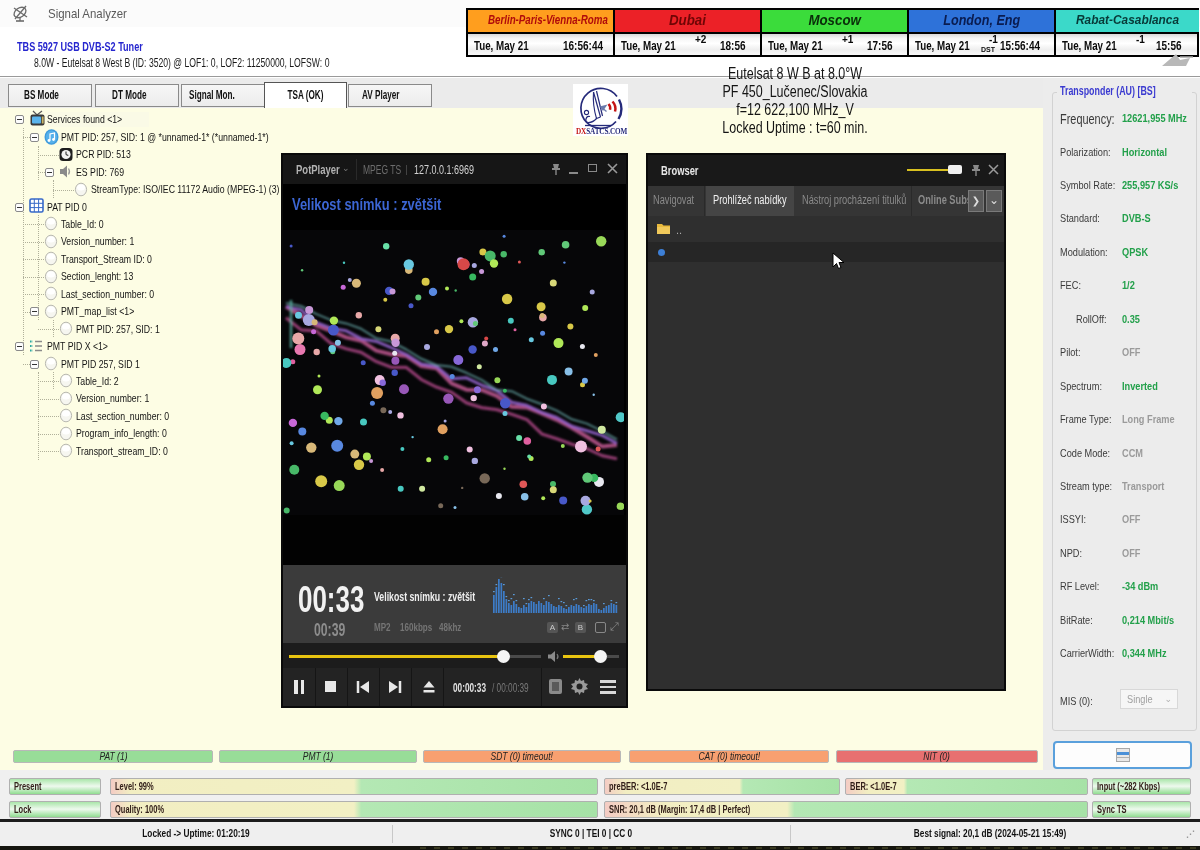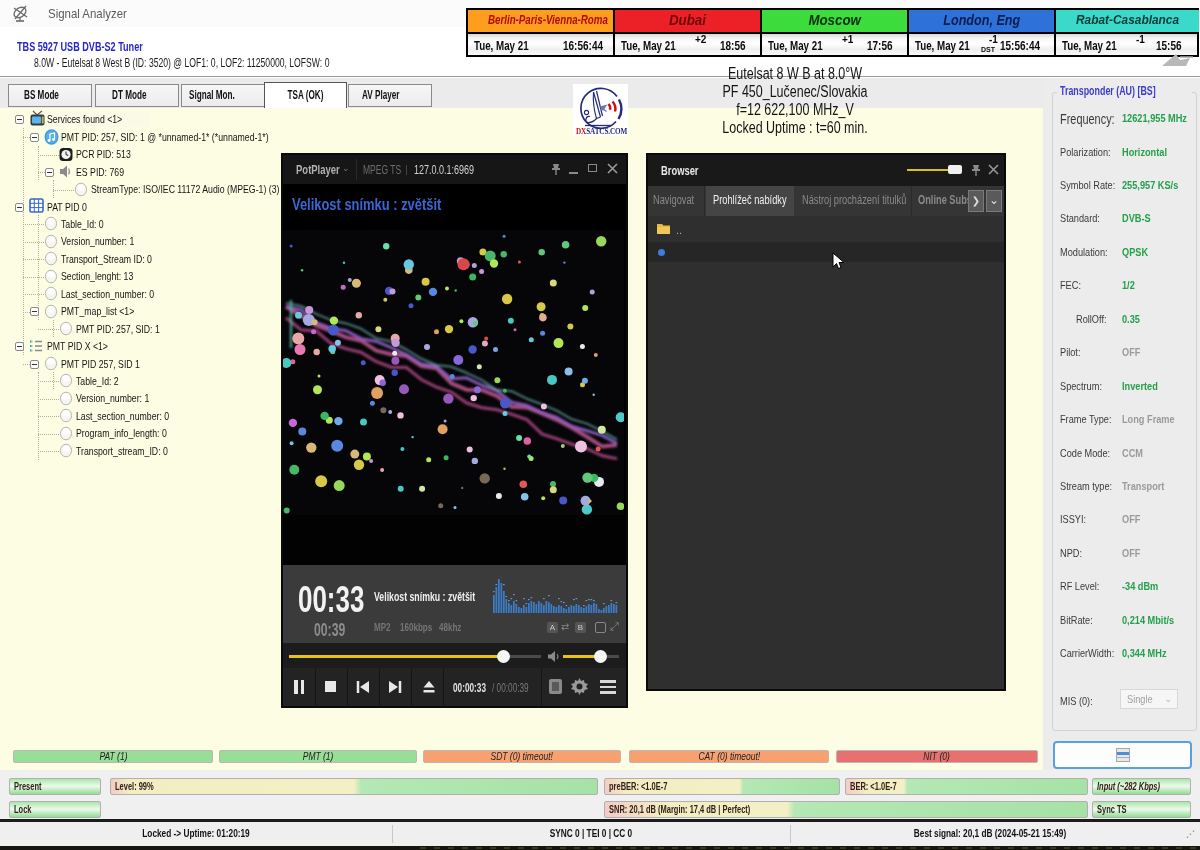--- a/index.html
+++ b/index.html
@@ -665,22 +665,23 @@
 <div class="abs" style="left:1053px;top:-4px;width:139px;height:28px;background:#fdfdfd;border:2px solid #5aa0dc;border-radius:4px;">
 <div class="abs" style="left:61px;top:5px;width:14px;height:14px;background:#e8e8e8;border:1px solid #a8a8a8;">
 <div class="abs" style="left:0;top:2.5px;width:12px;height:3.5px;background:#4a90d8;"></div>
 <div class="abs" style="left:0;top:8px;width:12px;height:1px;background:#b0b0b0;"></div>
       </div>
     </div>
 <div class="abs" style="left:9px;top:33px;width:92px;height:17px;background:linear-gradient(180deg,#aae6aa 0%,#eef9ee 48%,#90dd90 100%);border:1px solid #b0b0b0;border-radius:2px;font-size:11px;font-weight:bold;color:#33201a;line-height:15px;"><span class="sq" style="transform:scaleX(0.68);margin-left:4px;">Present</span></div>
 <div class="abs" style="left:110px;top:33px;width:488px;height:17px;background:linear-gradient(90deg,#f4ccc4 0%,#f2eec2 4.0%,#f2f0c4 50.0%,#b4e8b4 51.5%,#a6e2a6 100%);border:1px solid #b0b0b0;border-radius:2px;font-size:11px;font-weight:bold;color:#33201a;line-height:15px;"><span class="sq" style="transform:scaleX(0.68);margin-left:4px;">Level: 99%</span></div>
 <div class="abs" style="left:604px;top:33px;width:236px;height:17px;background:linear-gradient(90deg,#f4ccc4 0%,#f2eec2 9.0%,#f2f0c4 57.5%,#b4e8b4 59.0%,#a6e2a6 100%);border:1px solid #b0b0b0;border-radius:2px;font-size:11px;font-weight:bold;color:#33201a;line-height:15px;"><span class="sq" style="transform:scaleX(0.68);margin-left:4px;">preBER: &lt;1.0E-7</span></div>
 <div class="abs" style="left:845px;top:33px;width:243px;height:17px;background:linear-gradient(90deg,#f4ccc4 0%,#f2eec2 9.0%,#f2f0c4 24.0%,#b4e8b4 25.5%,#a6e2a6 100%);border:1px solid #b0b0b0;border-radius:2px;font-size:11px;font-weight:bold;color:#33201a;line-height:15px;"><span class="sq" style="transform:scaleX(0.68);margin-left:4px;">BER: &lt;1.0E-7</span></div>
-<div class="abs" style="left:1092px;top:33px;width:99px;height:17px;background:linear-gradient(180deg,#aae6aa 0%,#eef9ee 48%,#90dd90 100%);border:1px solid #b0b0b0;border-radius:2px;font-size:11px;font-weight:bold;color:#33201a;line-height:15px;font-style:italic;"><span class="sq" style="transform:scaleX(0.68);margin-left:4px;">Input (~282 Kbps)</span></div>
+<div class="abs" style="left:1092px;top:33px;width:99px;height:17px;background:linear-gradient(180deg,#aae6aa 0%,#eef9ee 48%,#90dd90 100%);border:1px solid #b0b0b0;border-radius:2px;font-size:11px;font-weight:bold;color:#33201a;line-height:15px;"><span class="sq" style="transform:scaleX(0.68);margin-left:4px;">Input (~282 Kbps)</span></div>
 <div class="abs" style="left:9px;top:56px;width:92px;height:17px;background:linear-gradient(180deg,#aae6aa 0%,#eef9ee 48%,#90dd90 100%);border:1px solid #b0b0b0;border-radius:2px;font-size:11px;font-weight:bold;color:#33201a;line-height:15px;"><span class="sq" style="transform:scaleX(0.68);margin-left:4px;">Lock</span></div>
+<div class="abs" style="left:110px;top:56px;width:488px;height:17px;background:linear-gradient(90deg,#f4ccc4 0%,#f2eec2 4.0%,#f2f0c4 50.0%,#b4e8b4 51.5%,#a6e2a6 100%);border:1px solid #b0b0b0;border-radius:2px;font-size:11px;font-weight:bold;color:#33201a;line-height:15px;"><span class="sq" style="transform:scaleX(0.68);margin-left:4px;">Quality: 100%</span></div>
 <div class="abs" style="left:604px;top:56px;width:484px;height:17px;background:linear-gradient(90deg,#f4ccc4 0%,#f2eec2 12.0%,#f2f0c4 37.8%,#b4e8b4 39.3%,#a6e2a6 100%);border:1px solid #b0b0b0;border-radius:2px;font-size:11px;font-weight:bold;color:#33201a;line-height:15px;"><span class="sq" style="transform:scaleX(0.68);margin-left:4px;">SNR: 20,1 dB (Margin: 17,4 dB | Perfect)</span></div>
 <div class="abs" style="left:1092px;top:56px;width:99px;height:17px;background:linear-gradient(180deg,#aae6aa 0%,#eef9ee 48%,#90dd90 100%);border:1px solid #b0b0b0;border-radius:2px;font-size:11px;font-weight:bold;color:#33201a;line-height:15px;"><span class="sq" style="transform:scaleX(0.68);margin-left:4px;">Sync TS</span></div>
 </div>
 
 <div class="abs" style="left:0;top:819px;width:1200px;height:3px;background:#1c1c1c;"></div>
 <div class="abs" style="left:0;top:822px;width:1200px;height:24px;background:#efefef;font-size:11.5px;color:#111;font-weight:bold;">
   <div class="abs" style="left:392px;top:3px;width:1px;height:18px;background:#c8c8c8;"></div>
   <div class="abs" style="left:790px;top:3px;width:1px;height:18px;background:#c8c8c8;"></div>
   <div class="abs" style="left:0;top:5px;width:392px;text-align:center;transform:scaleX(0.72);">Locked -&gt; Uptime: 01:20:19</div>
   <div class="abs" style="left:392px;top:5px;width:398px;text-align:center;transform:scaleX(0.72);">SYNC 0 | TEI 0 | CC 0</div>

